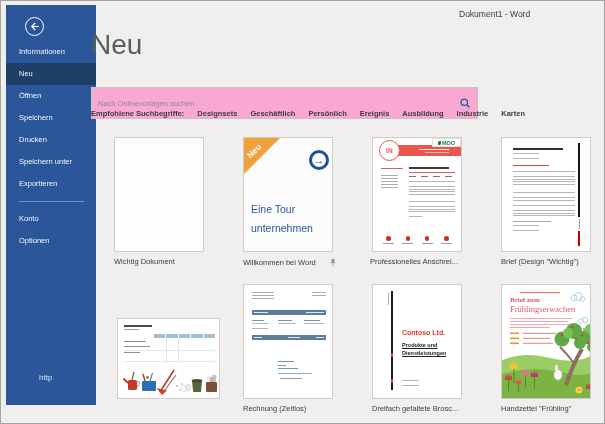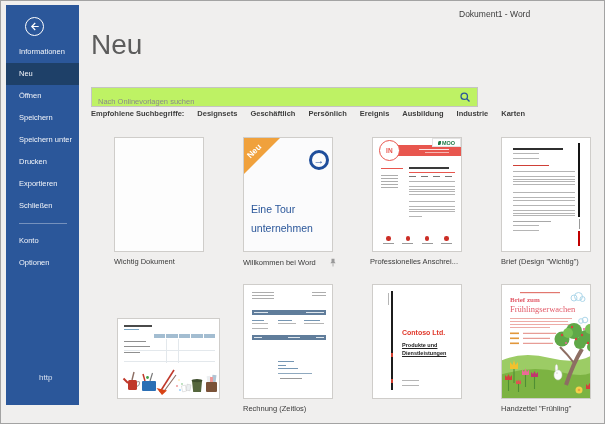--- a/index.html
+++ b/index.html
@@ -6,31 +6,31 @@
     --accent:#2b579a; --sidebar-selected:#1e4068; --ribbon-orange:#f0a13c;
     --template-red:#e8564e; --tour-blue:#1f4e9b; --invoice-blue:#607d9b;
     --spring-pink:#e25a68; --brand-green:#1d7a46;
   }
   *{box-sizing:border-box;margin:0;padding:0}
   body{width:605px;height:424px;font-family:"Liberation Sans",sans-serif;background:#f6f6f6;position:relative;overflow:hidden}
   .window{position:absolute;inset:0;background:#f0efee;border:1px solid #a3a3a3}
   .titlebar-title{position:absolute;left:458px;top:8px;font-size:8.5px;color:#3b3b3b;white-space:nowrap}
 
   
-  .sidebar{position:absolute;left:5px;top:4px;bottom:18px;width:73px;background:var(--accent);color:#fff}
+  .sidebar{position:absolute;left:5px;top:4px;bottom:18px;width:90px;background:var(--accent);color:#fff}
   .back-btn{position:absolute;left:19px;top:12px;width:19px;height:19px;border:1.6px solid #fff;border-radius:50%;display:flex;align-items:center;justify-content:center;cursor:pointer}
   .nav{position:absolute;left:0;right:0;top:36px}
   .nav-item{height:22px;line-height:22px;padding-left:13px;font-size:7.5px;color:#f3f5fa;white-space:nowrap;cursor:pointer}
   .nav-item.selected{background:var(--sidebar-selected)}
   .nav-divider{height:1px;background:rgba(255,255,255,.35);margin:6px 12px 6px 13px}
   .sidebar-bottom{position:absolute;left:33px;top:368px;font-size:8px;color:#d9e1f0}
 
   
   .page-title{position:absolute;left:90px;top:30px;font-size:28px;line-height:1;color:#5c5c5c;font-weight:400}
-  .search-box{position:absolute;left:90px;top:86px;width:387px;height:20px;background:#bef264;border:1px solid #c5c4c2;display:flex;align-items:flex-end}
+  .search-box{position:absolute;left:90px;top:86px;width:387px;height:32px;background:#f9a8d4;border:1px solid #c5c4c2;display:flex;align-items:center}
   .search-box input{flex:1;border:0;outline:none;background:transparent;font-size:7.5px;padding:0 6px;color:#444;font-family:"Liberation Sans",sans-serif}
   .search-box input::placeholder{color:#8a8a8a}
   .search-btn{width:24px;height:100%;border:0;background:transparent;display:flex;align-items:center;justify-content:center;cursor:pointer}
   .suggest-row{position:absolute;left:90px;top:108px;display:flex;gap:13px;font-size:7.5px;font-weight:700;color:#3d3d3d;white-space:nowrap}
   .suggest-link{cursor:pointer}
 
   
   .card{position:absolute;width:90px;height:115px;background:#fff;border:1px solid #cfcdca;overflow:hidden;cursor:pointer}
   .tpl-label{position:absolute;height:11px;font-size:7.5px;color:#3b3b3b;white-space:nowrap;overflow:hidden;width:94px}
   .greek{position:absolute;background:repeating-linear-gradient(to bottom,#b5b5b5 0,#b5b5b5 .8px,transparent .8px,transparent 2.6px)}
@@ -70,24 +70,23 @@
     <div class="back-btn">
       <svg width="11" height="11" viewBox="0 0 12 12">
           <path d="M6.8 2.2 L3 6 L6.8 9.8 M3.2 6 H10.6" stroke="#fff" stroke-width="1.3" fill="none"></path>
         </svg>
     </div>
     <div class="nav">
       <div class="nav-item">Informationen</div>
       <div class="nav-item selected">Neu</div>
       <div class="nav-item">Öffnen</div>
       <div class="nav-item">Speichern</div>
+      <div class="nav-item">Drucken</div>
       <div class="nav-item">Speichern unter</div>
-      <div class="nav-item">Drucken</div>
       <div class="nav-item">Exportieren</div>
-      <div class="nav-item">Schließen</div>
       <div class="nav-divider"></div>
       <div class="nav-item">Konto</div>
       <div class="nav-item">Optionen</div>
     </div>
     <div class="sidebar-bottom">http</div>
   </div>
 
   <div class="page-title">Neu</div>
 
   <div class="search-box">
@@ -263,20 +262,21 @@
     <div class="art">
       <div class="bar" style="left:18px;top:6px;width:2px;height:99px;background:#1c1c1c"></div>
       <div class="bar" style="left:18px;top:68px;width:2px;height:4px;background:#d23e2e"></div>
       <div class="bar" style="left:18px;top:94px;width:2px;height:4px;background:#d23e2e"></div>
       <div class="bar" style="left:14.5px;top:8px;width:1px;height:12px;background:#b5b5b5"></div>
       <div class="greek" style="left:29px;top:95px;width:17px;height:6px"></div>
     </div>
     <div class="contoso">Contoso Ltd.</div>
     <div class="produkte">Produkte und Dienstleistungen</div>
   </div>
+  <div class="tpl-label" style="left:371px;top:403px">Dreifach gefaltete Brosc...</div>
 
   <div class="card" style="left:500px;top:283px">
     <svg class="art" viewBox="0 0 90 115" width="90" height="115">
       <rect x="18" y="7" width="40" height="1.2" fill="#e2776f"></rect>
       <rect x="8" y="33" width="62" height=".9" fill="#eba39d"></rect>
       <rect x="8" y="36" width="58" height=".9" fill="#eba39d"></rect>
       <rect x="8" y="39" width="60" height=".9" fill="#eba39d"></rect>
       <rect x="8" y="42" width="40" height=".9" fill="#eba39d"></rect>
       <rect x="8" y="47.5" width="9" height="1.6" fill="#e2973b"></rect>
         <rect x="21" y="47.8" width="33" height="1" fill="#e2857d"></rect>

